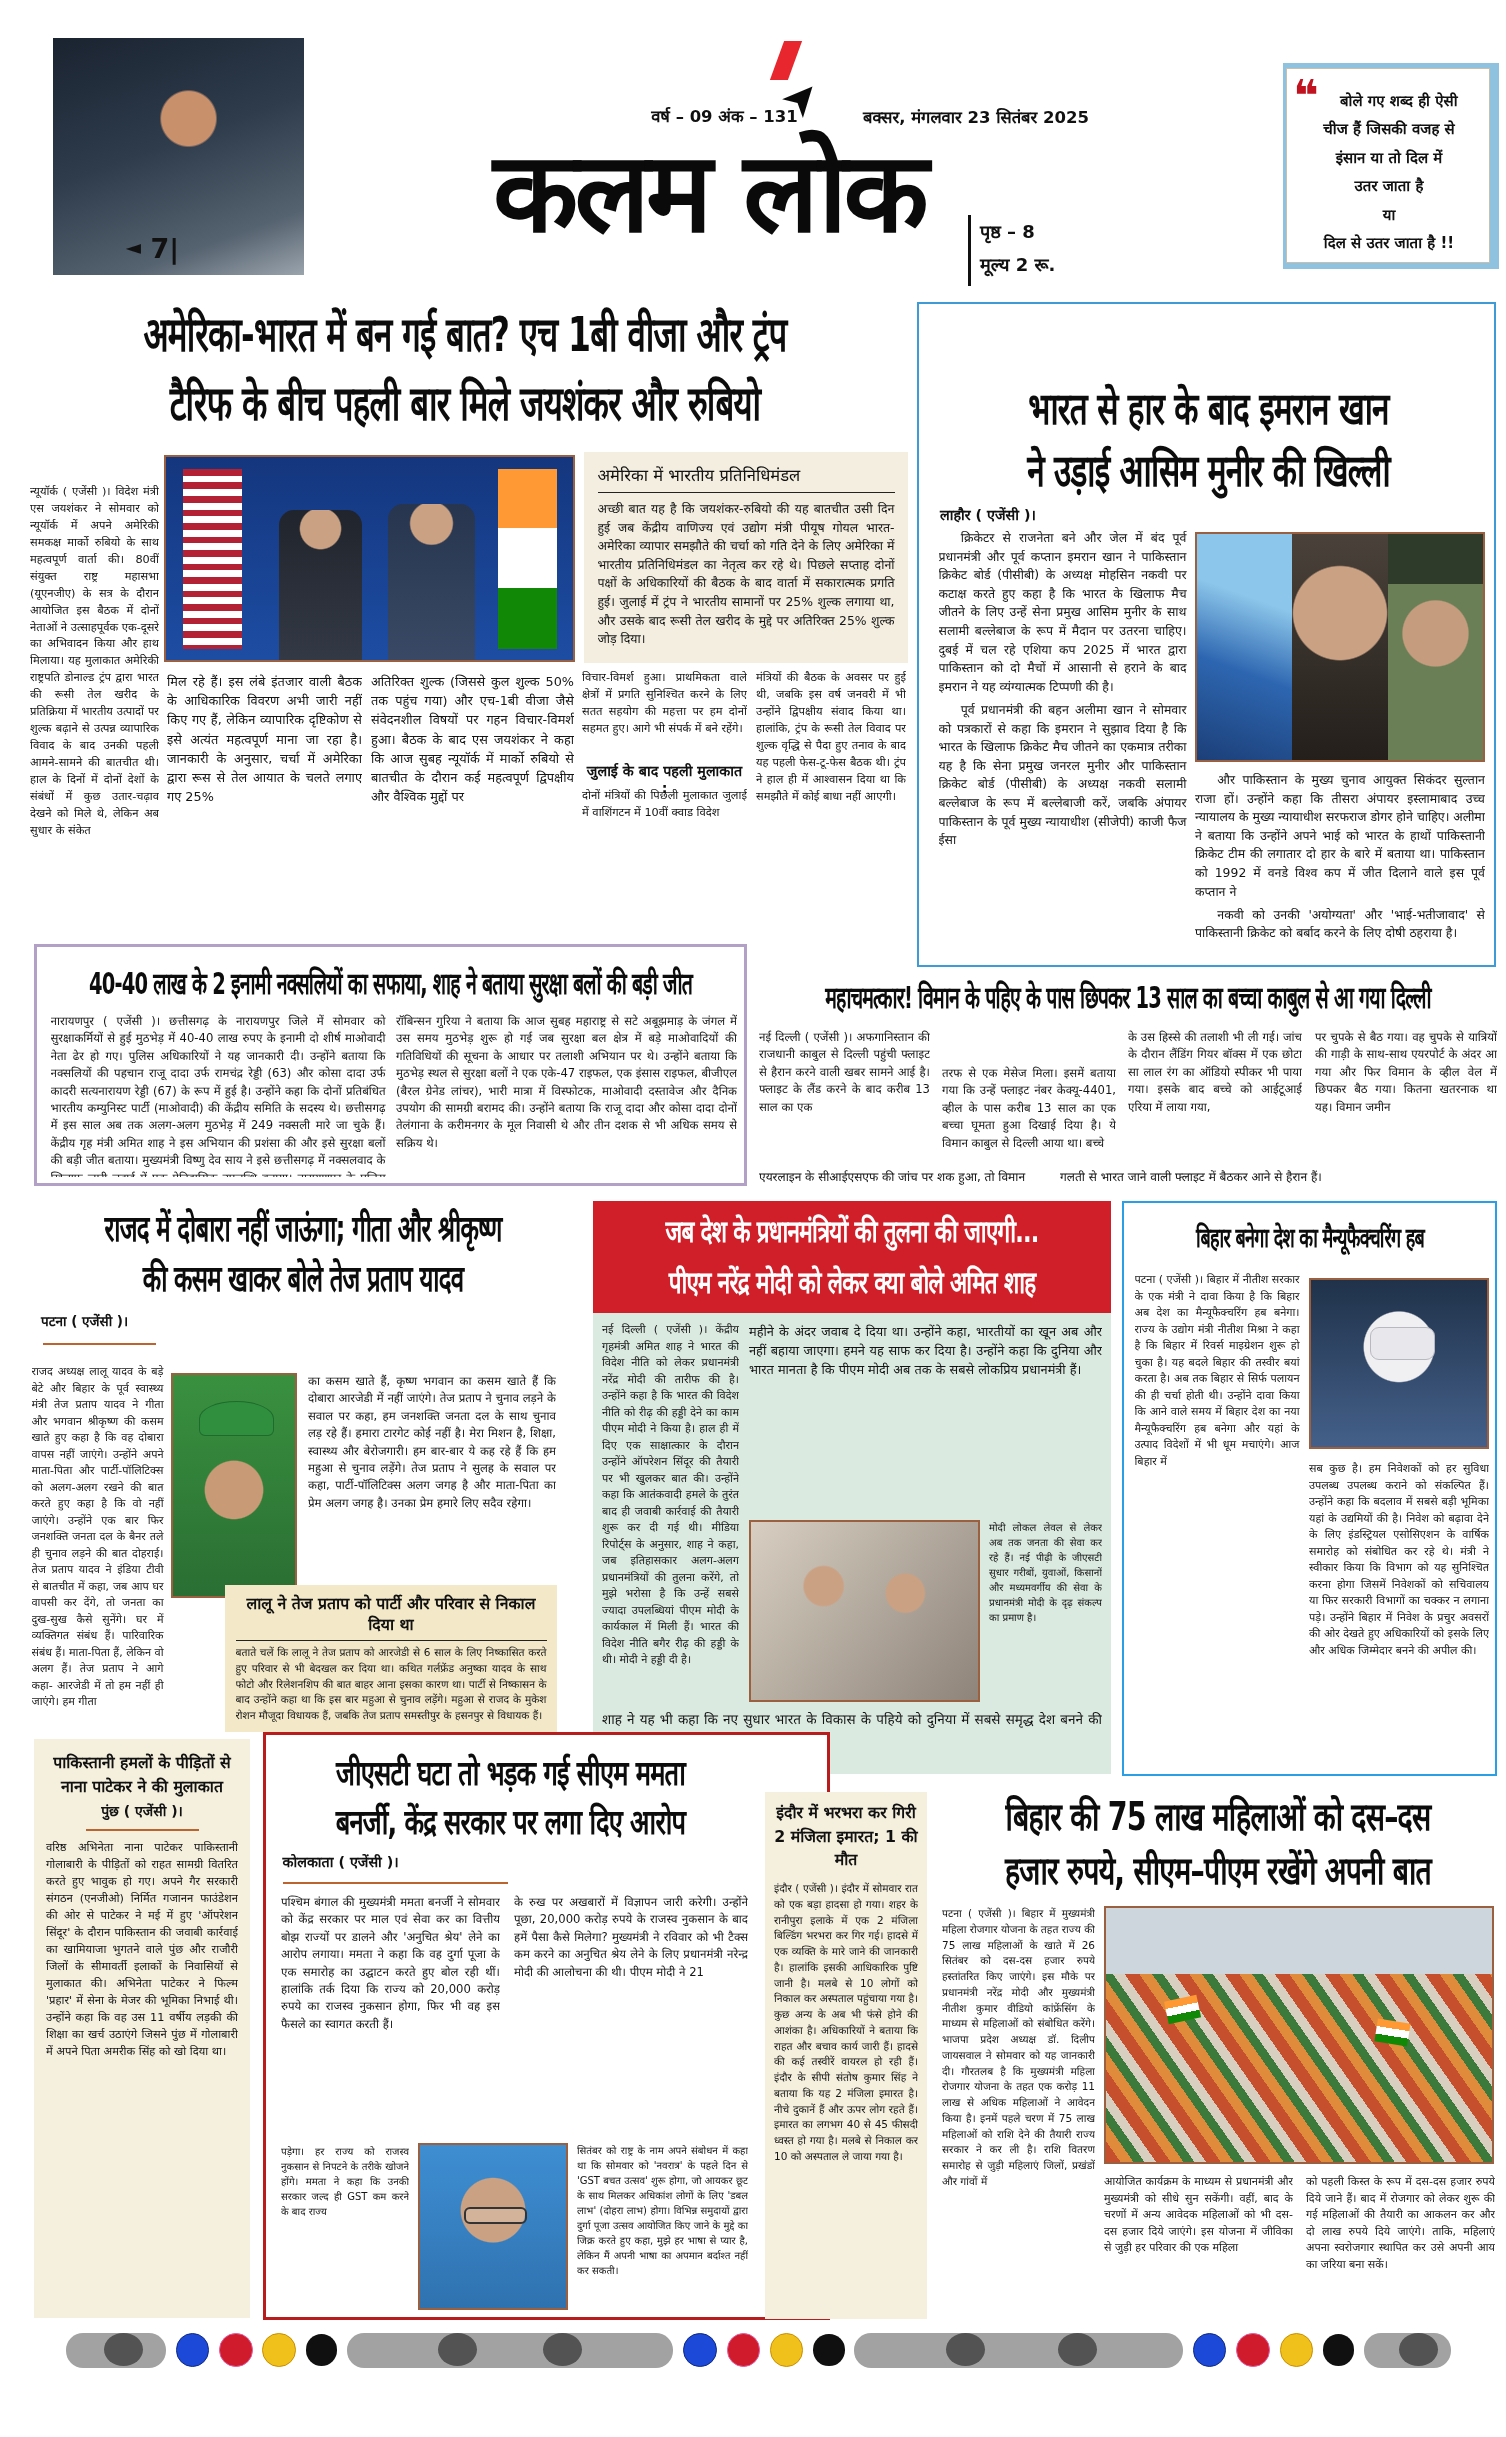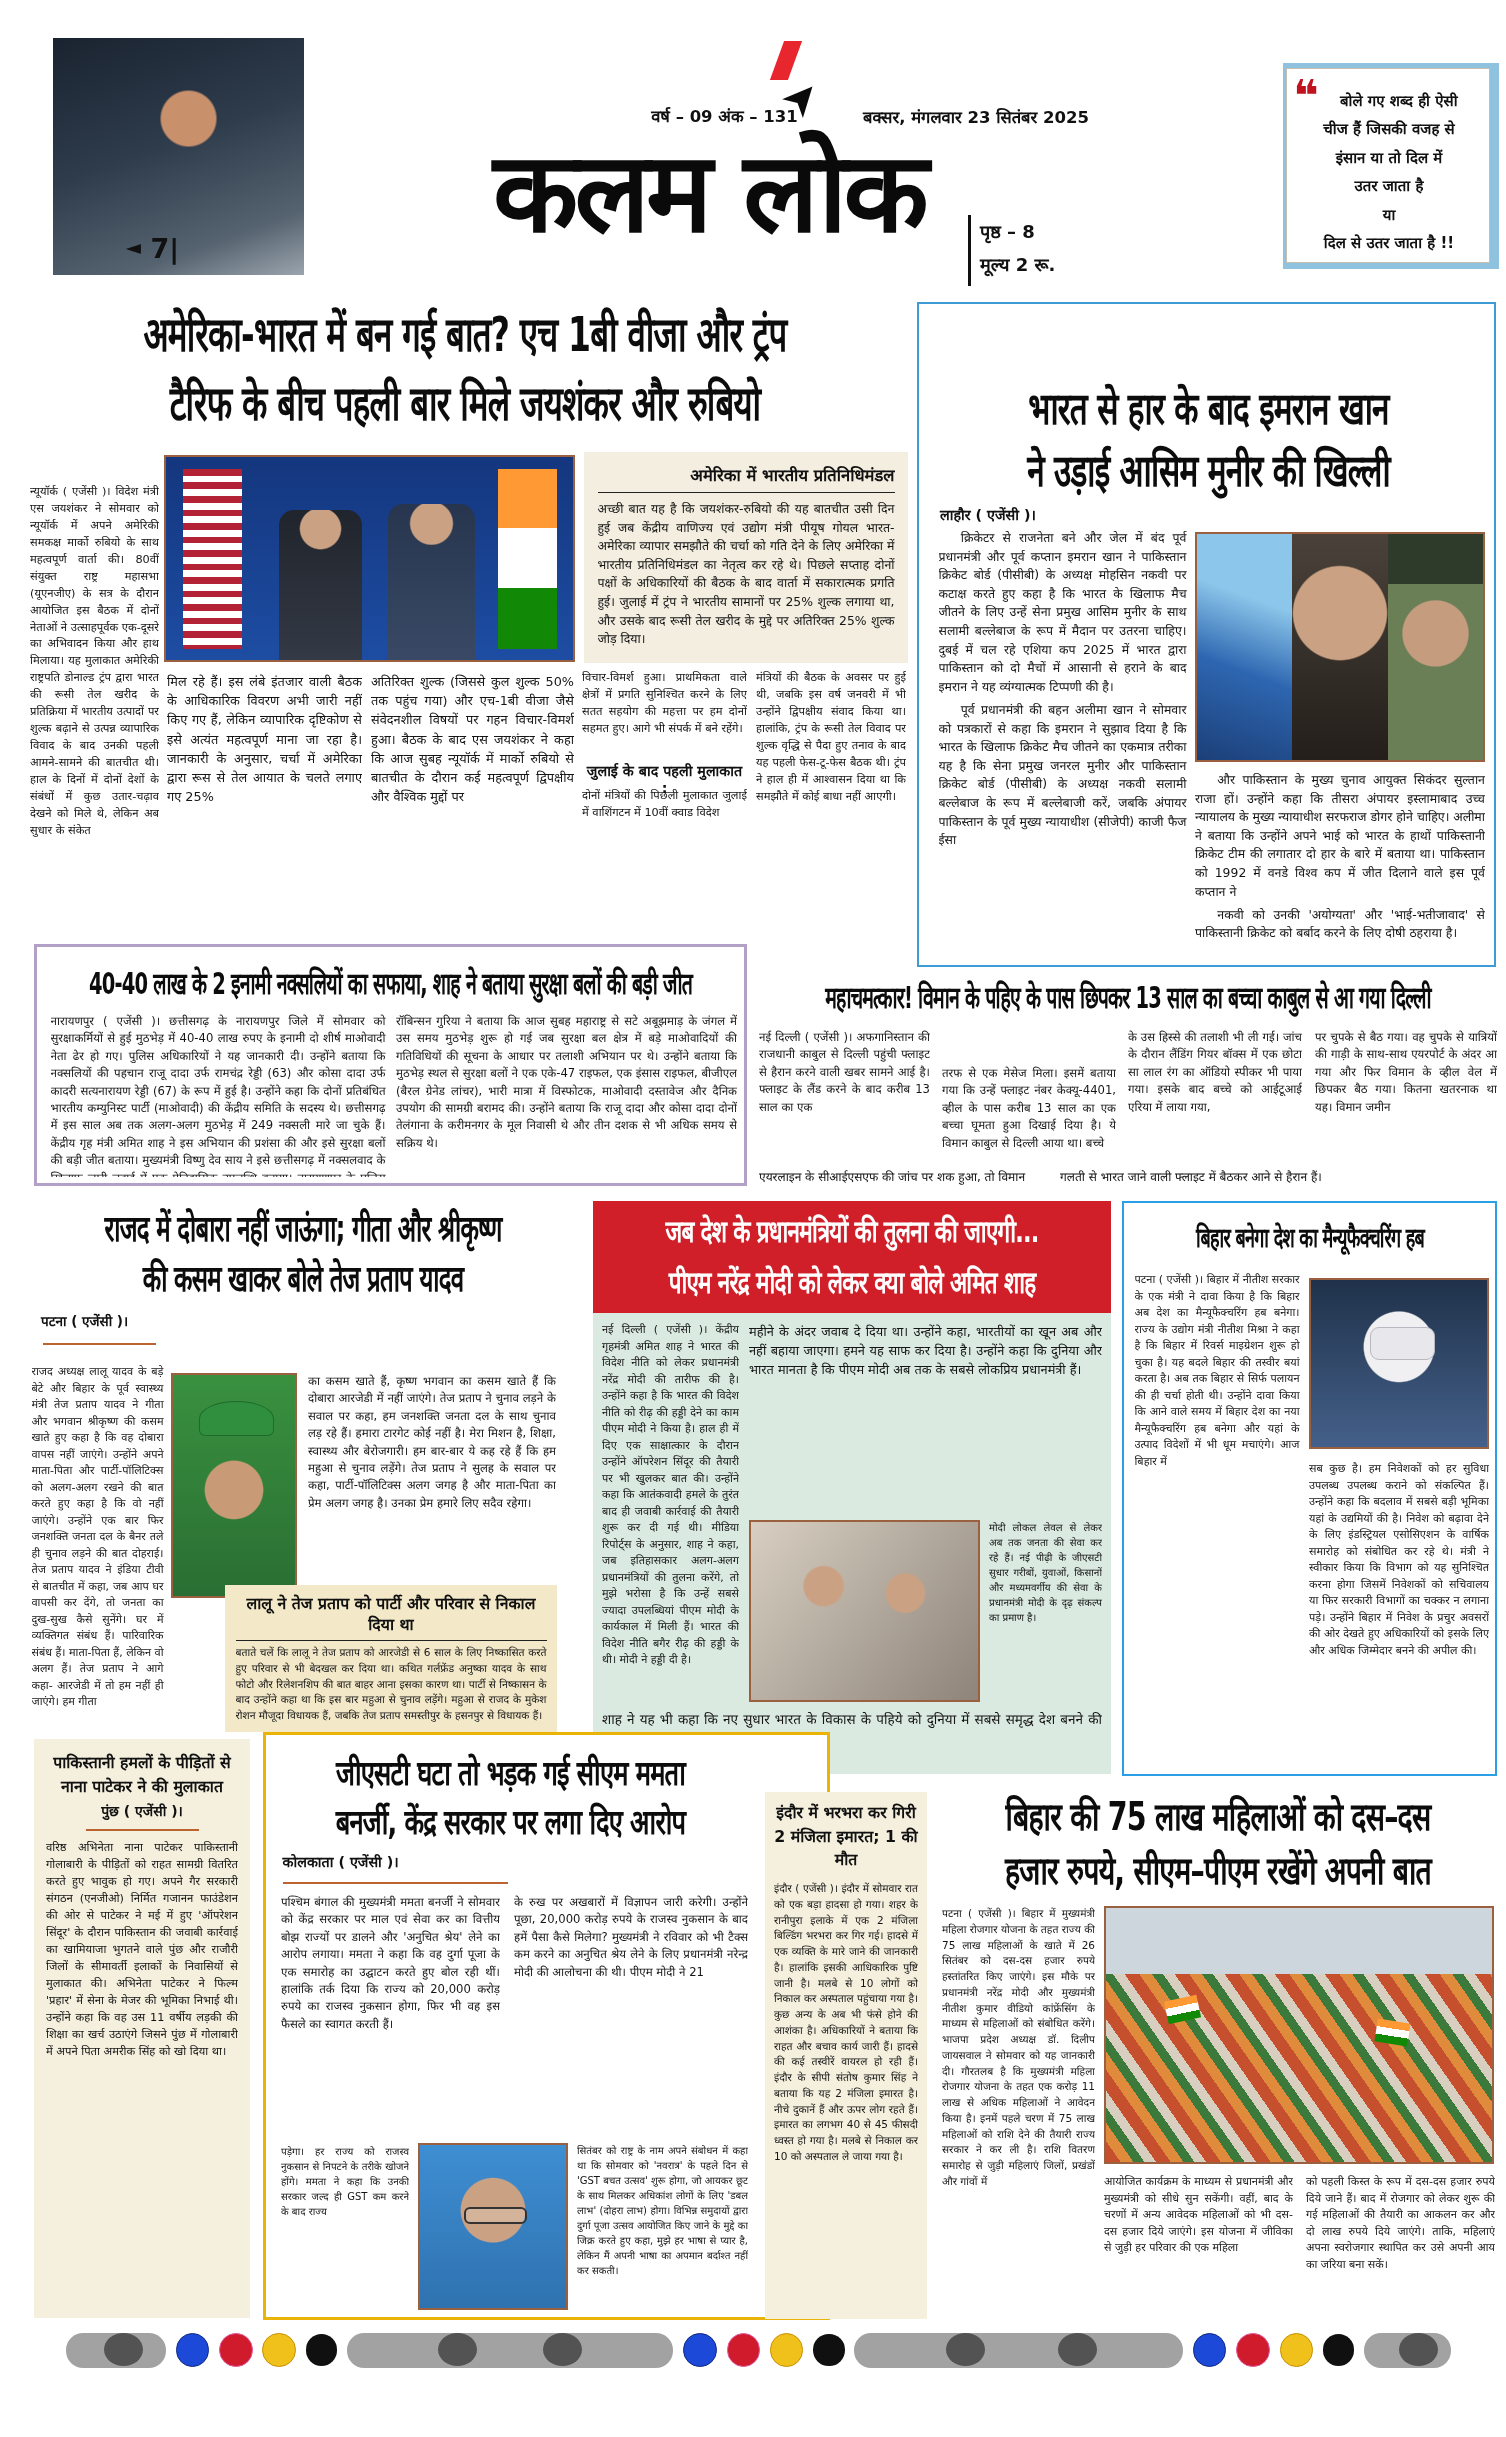--- a/index.html
+++ b/index.html
@@ -74,21 +74,21 @@
     <div class="abs bt jt" style="left:30px;top:484px;width:129px;height:459px;font-size:11.3px;">न्यूयॉर्क ( एजेंसी )। विदेश मंत्री एस जयशंकर ने सोमवार को न्यूयॉर्क में अपने अमेरिकी समकक्ष मार्को रुबियो के साथ महत्वपूर्ण वार्ता की। 80वीं संयुक्त राष्ट्र महासभा (यूएनजीए) के सत्र के दौरान आयोजित इस बैठक में दोनों नेताओं ने उत्साहपूर्वक एक-दूसरे का अभिवादन किया और हाथ मिलाया। यह मुलाकात अमेरिकी राष्ट्रपति डोनाल्ड ट्रंप द्वारा भारत की रूसी तेल खरीद के प्रतिक्रिया में भारतीय उत्पादों पर शुल्क बढ़ाने से उत्पन्न व्यापारिक विवाद के बाद उनकी पहली आमने-सामने की बातचीत थी। हाल के दिनों में दोनों देशों के संबंधों में कुछ उतार-चढ़ाव देखने को मिले थे, लेकिन अब सुधार के संकेत</div>
 
     <div class="abs ph" style="left:164px;top:455px;width:411px;height:207px;background:linear-gradient(#14367e,#1d4da3);">
       <div class="abs" style="left:16.5px;top:12px;width:59px;height:180px;background:repeating-linear-gradient(#b22234 0 6.8px,#ffffff 6.8px 13.5px);"></div>
       <div class="abs" style="right:16.5px;top:12px;width:59px;height:180px;background:linear-gradient(#ff9933 0 33%,#ffffff 33% 66%,#128807 66%);"></div>
       <div class="abs" style="left:113px;top:53px;width:83px;height:155px;background:radial-gradient(circle at 50% 12%, #caa183 0 14%, rgba(0,0,0,0) 15%),linear-gradient(#20242c,#343a46);border-radius:15px 15px 0 0;"></div>
       <div class="abs" style="left:222px;top:47px;width:87px;height:161px;background:radial-gradient(circle at 50% 12%, #caa183 0 14%, rgba(0,0,0,0) 15%),linear-gradient(#27354e,#3a4a66);border-radius:15px 15px 0 0;"></div>
     </div>
 
     <div class="abs" style="left:584px;top:452px;width:324px;height:211px;background:#f3eee0;padding:10.5px 13.5px;">
-      <div style="font-size:16.5px;font-weight:700;text-align:right;">अमेरिका में भारतीय प्रतिनिधिमंडल</div>
+      <div style="font-size:16.5px;font-weight:400;text-align:left;">अमेरिका में भारतीय प्रतिनिधिमंडल</div>
       <div class="rule-k" style="margin:6px 0 7.5px 0;"></div>
       <div class="bt jt" style="font-size:12.4px;height:150px;">अच्छी बात यह है कि जयशंकर-रुबियो की यह बातचीत उसी दिन हुई जब केंद्रीय वाणिज्य एवं उद्योग मंत्री पीयूष गोयल भारत-अमेरिका व्यापार समझौते की चर्चा को गति देने के लिए अमेरिका में भारतीय प्रतिनिधिमंडल का नेतृत्व कर रहे थे। पिछले सप्ताह दोनों पक्षों के अधिकारियों की बैठक के बाद वार्ता में सकारात्मक प्रगति हुई। जुलाई में ट्रंप ने भारतीय सामानों पर 25% शुल्क लगाया था, और उसके बाद रूसी तेल खरीद के मुद्दे पर अतिरिक्त 25% शुल्क जोड़ दिया।</div>
     </div>
 
     <div class="abs bt jt" style="left:167px;top:672px;width:195px;height:273px;font-size:12.8px;">मिल रहे हैं। इस लंबे इंतजार वाली बैठक के आधिकारिक विवरण अभी जारी नहीं किए गए हैं, लेकिन व्यापारिक दृष्टिकोण से इसे अत्यंत महत्वपूर्ण माना जा रहा है। जानकारी के अनुसार, चर्चा में अमेरिका द्वारा रूस से तेल आयात के चलते लगाए गए 25%</div>
     <div class="abs bt jt" style="left:371px;top:672px;width:203px;height:273px;font-size:12.8px;">अतिरिक्त शुल्क (जिससे कुल शुल्क 50% तक पहुंच गया) और एच-1बी वीजा जैसे संवेदनशील विषयों पर गहन विचार-विमर्श हुआ। बैठक के बाद एस जयशंकर ने कहा कि आज सुबह न्यूयॉर्क में मार्को रुबियो से बातचीत के दौरान कई महत्वपूर्ण द्विपक्षीय और वैश्विक मुद्दों पर</div>
     <div class="abs bt jt" style="left:582px;top:670px;width:165px;height:89px;font-size:11.3px;">विचार-विमर्श हुआ। प्राथमिकता वाले क्षेत्रों में प्रगति सुनिश्चित करने के लिए सतत सहयोग की महत्ता पर हम दोनों सहमत हुए। आगे भी संपर्क में बने रहेंगे।</div>
     <div class="abs" style="left:582px;top:761px;width:165px;font-size:14.3px;font-weight:900;text-align:center;">जुलाई के बाद पहली मुलाकात :</div>
     <div class="abs bt jt" style="left:582px;top:788px;width:165px;height:155px;font-size:11.3px;">दोनों मंत्रियों की पिछली मुलाकात जुलाई में वाशिंगटन में 10वीं क्वाड विदेश</div>
     <div class="abs bt jt" style="left:756px;top:670px;width:150px;height:273px;font-size:11.3px;">मंत्रियों की बैठक के अवसर पर हुई थी, जबकि इस वर्ष जनवरी में भी उन्होंने द्विपक्षीय संवाद किया था। हालांकि, ट्रंप के रूसी तेल विवाद पर शुल्क वृद्धि से पैदा हुए तनाव के बाद यह पहली फेस-टू-फेस बैठक थी। ट्रंप ने हाल ही में आश्वासन दिया था कि समझौते में कोई बाधा नहीं आएगी।</div>
@@ -179,21 +179,21 @@
     <div class="abs bt jt" style="left:185px;top:258px;width:180px;height:303px;font-size:11px;">सब कुछ है। हम निवेशकों को हर सुविधा उपलब्ध उपलब्ध कराने को संकल्पित हैं। उन्होंने कहा कि बदलाव में सबसे बड़ी भूमिका यहां के उद्यमियों की है। निवेश को बढ़ावा देने के लिए इंडस्ट्रियल एसोसिएशन के वार्षिक समारोह को संबोधित कर रहे थे। मंत्री ने स्वीकार किया कि विभाग को यह सुनिश्चित करना होगा जिसमें निवेशकों को सचिवालय या फिर सरकारी विभागों का चक्कर न लगाना पड़े। उन्होंने बिहार में निवेश के प्रचुर अवसरों की ओर देखते हुए अधिकारियों को इसके लिए और अधिक जिम्मेदार बनने की अपील की।</div>
   </div>
 
   <div class="abs creambox" style="left:34px;top:1739px;width:216px;height:579px;padding:12px;">
     <div style="font-size:15.8px;font-weight:900;text-align:center;line-height:1.5;">पाकिस्तानी हमलों के पीड़ितों से नाना पाटेकर ने की मुलाकात</div>
     <div class="dl center" style="font-size:14px;margin-top:3px;">पुंछ ( एजेंसी )।</div>
     <div class="rule-o" style="width:113px;margin:9px auto;"></div>
     <div class="bt jt" style="font-size:11.3px;height:420px;">वरिष्ठ अभिनेता नाना पाटेकर पाकिस्तानी गोलाबारी के पीड़ितों को राहत सामग्री वितरित करते हुए भावुक हो गए। अपने गैर सरकारी संगठन (एनजीओ) निर्मित गजानन फाउंडेशन की ओर से पाटेकर ने मई में हुए 'ऑपरेशन सिंदूर' के दौरान पाकिस्तान की जवाबी कार्रवाई का खामियाजा भुगतने वाले पुंछ और राजौरी जिलों के सीमावर्ती इलाकों के निवासियों से मुलाकात की। अभिनेता पाटेकर ने फिल्म 'प्रहार' में सेना के मेजर की भूमिका निभाई थी। उन्होंने कहा कि वह उस 11 वर्षीय लड़की की शिक्षा का खर्च उठाएंगे जिसने पुंछ में गोलाबारी में अपने पिता अमरीक सिंह को खो दिया था।</div>
   </div>
 
-  <div class="abs" style="left:263px;top:1732px;width:567px;height:588px;border:3px solid #eab308;background:#fff;">
+  <div class="abs" style="left:263px;top:1732px;width:567px;height:588px;border:3px solid #b91c1c;background:#fff;">
     <div class="abs hl" style="left:7.5px;top:13.5px;width:474px;font-size:25.5px;transform:scale(1,1.35);transform-origin:center top;">जीएसटी घटा तो भड़क गई सीएम ममता</div>
     <div class="abs hl" style="left:7.5px;top:63px;width:474px;font-size:25.5px;transform:scale(1,1.35);transform-origin:center top;">बनर्जी, केंद्र सरकार पर लगा दिए आरोप</div>
     <div class="abs dl" style="left:16.5px;top:117px;width:195px;font-size:14.3px;">कोलकाता ( एजेंसी )।</div>
     <div class="abs rule-o" style="left:16.5px;top:147px;width:225px;"></div>
     <div class="abs bt jt" style="left:15px;top:159px;width:219px;height:243px;font-size:11.6px;">पश्चिम बंगाल की मुख्यमंत्री ममता बनर्जी ने सोमवार को केंद्र सरकार पर माल एवं सेवा कर का वित्तीय बोझ राज्यों पर डालने और 'अनुचित श्रेय' लेने का आरोप लगाया। ममता ने कहा कि वह दुर्गा पूजा के एक समारोह का उद्घाटन करते हुए बोल रही थीं। हालांकि तर्क दिया कि राज्य को 20,000 करोड़ रुपये का राजस्व नुकसान होगा, फिर भी वह इस फैसले का स्वागत करती हैं।</div>
     <div class="abs bt jt" style="left:248px;top:159px;width:234px;height:243px;font-size:11.6px;">के रुख पर अखबारों में विज्ञापन जारी करेगी। उन्होंने पूछा, 20,000 करोड़ रुपये के राजस्व नुकसान के बाद हमें पैसा कैसे मिलेगा? मुख्यमंत्री ने रविवार को भी टैक्स कम करने का अनुचित श्रेय लेने के लिए प्रधानमंत्री नरेन्द्र मोदी की आलोचना की थी। पीएम मोदी ने 21</div>
     <div class="abs bt jt" style="left:15px;top:409px;width:128px;height:167px;font-size:10px;">पड़ेगा। हर राज्य को राजस्व नुकसान से निपटने के तरीके खोजने होंगे। ममता ने कहा कि उनकी सरकार जल्द ही GST कम करने के बाद राज्य</div>
     <div class="abs ph" style="left:152px;top:408px;width:150px;height:167px;
                 background:radial-gradient(circle at 50% 40%, #caa183 0 26%, rgba(0,0,0,0) 27%),
                            linear-gradient(#3e8ed2,#2f72b0);">

